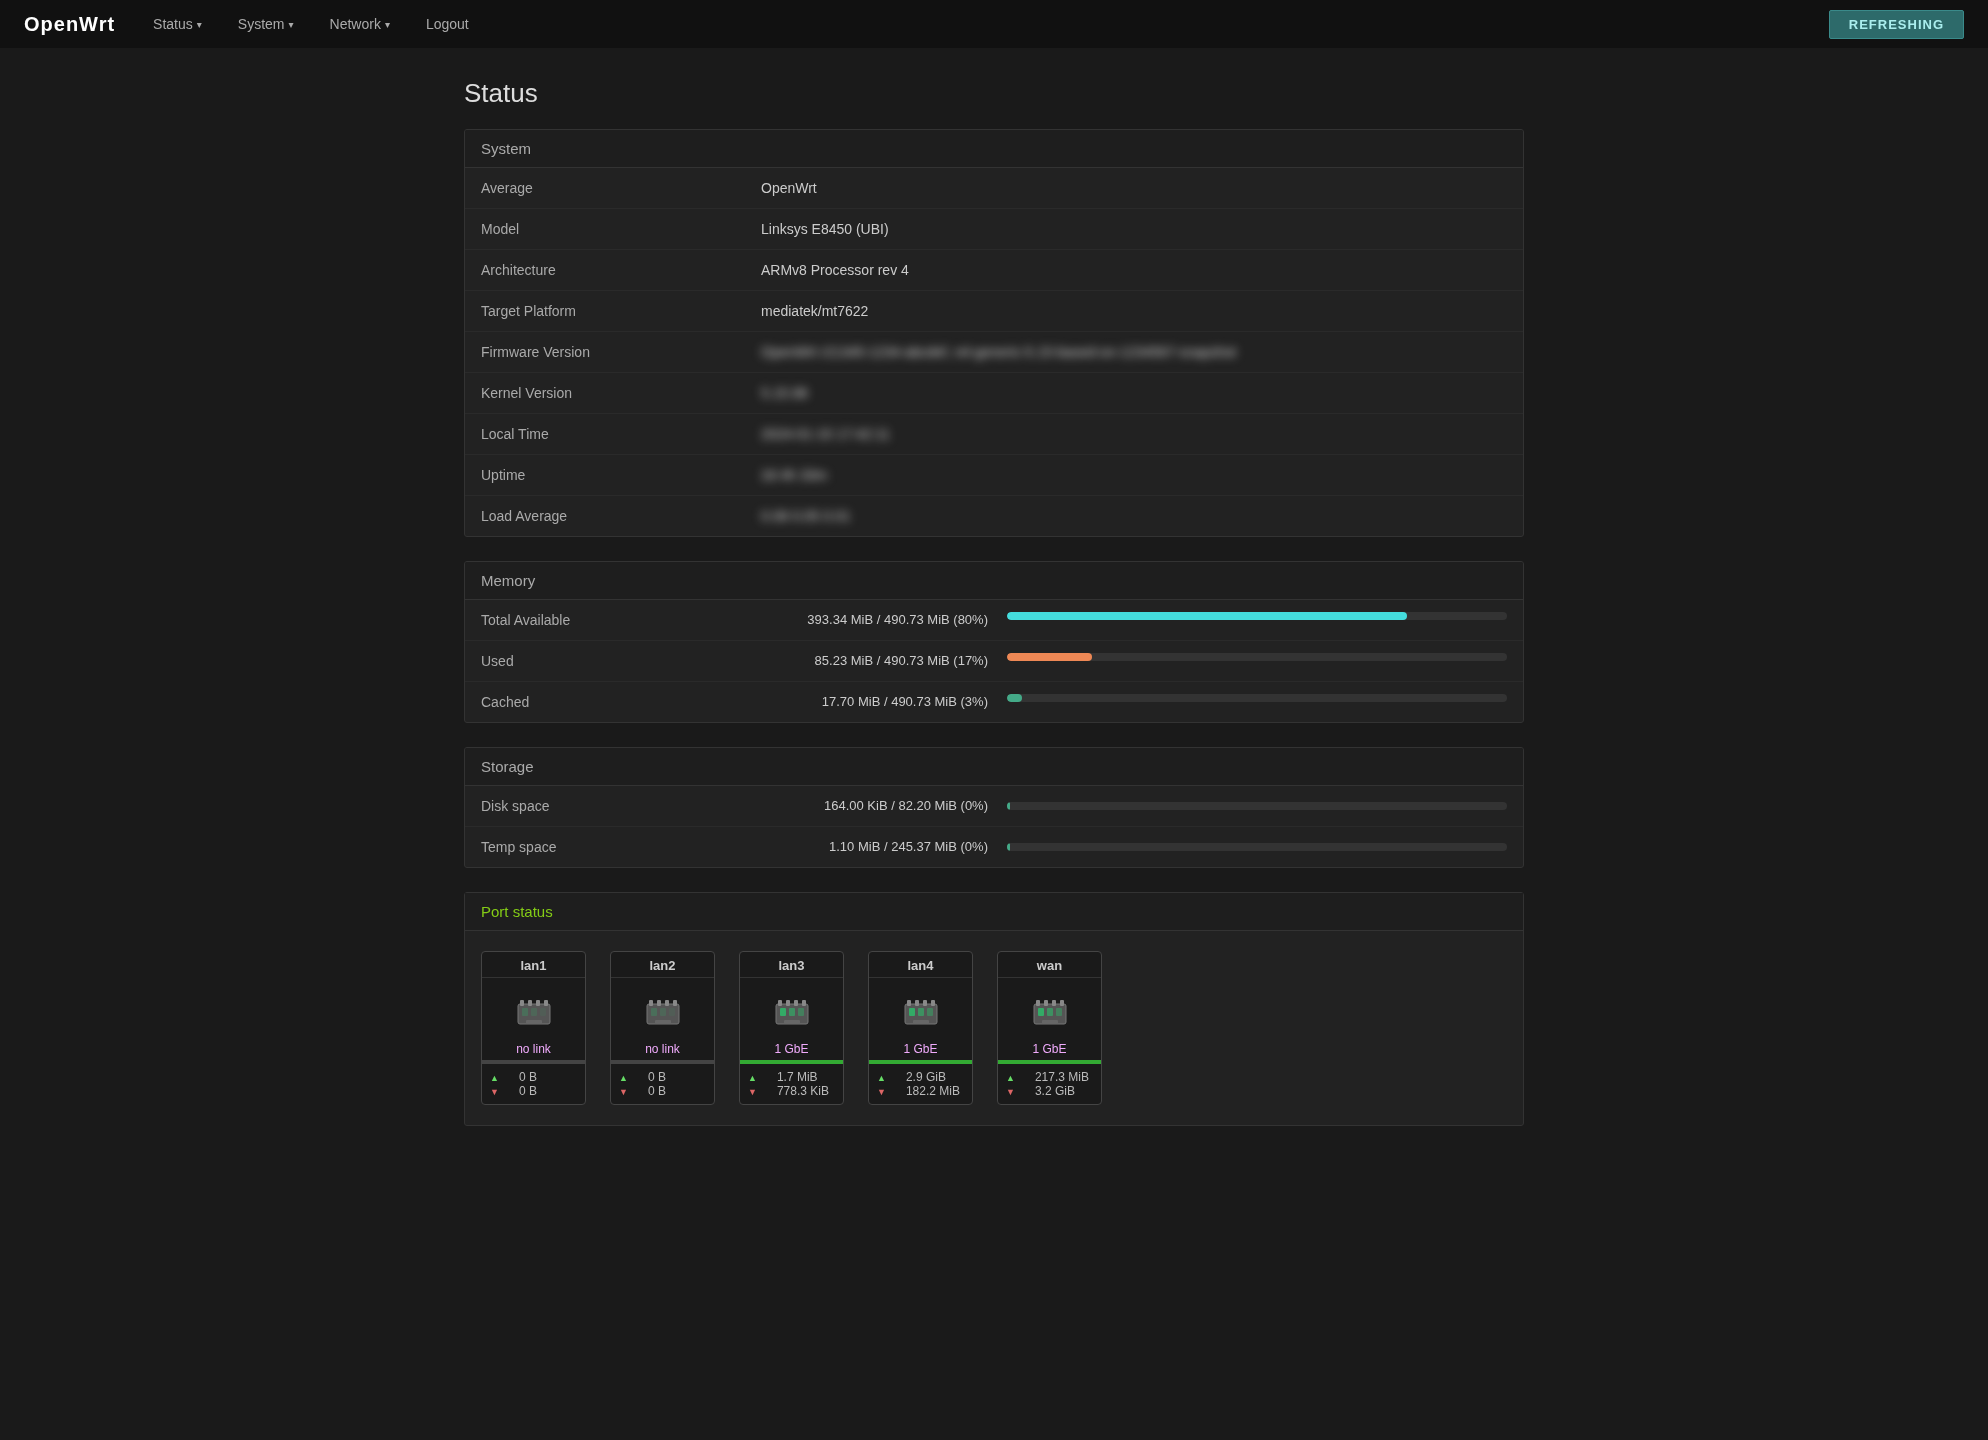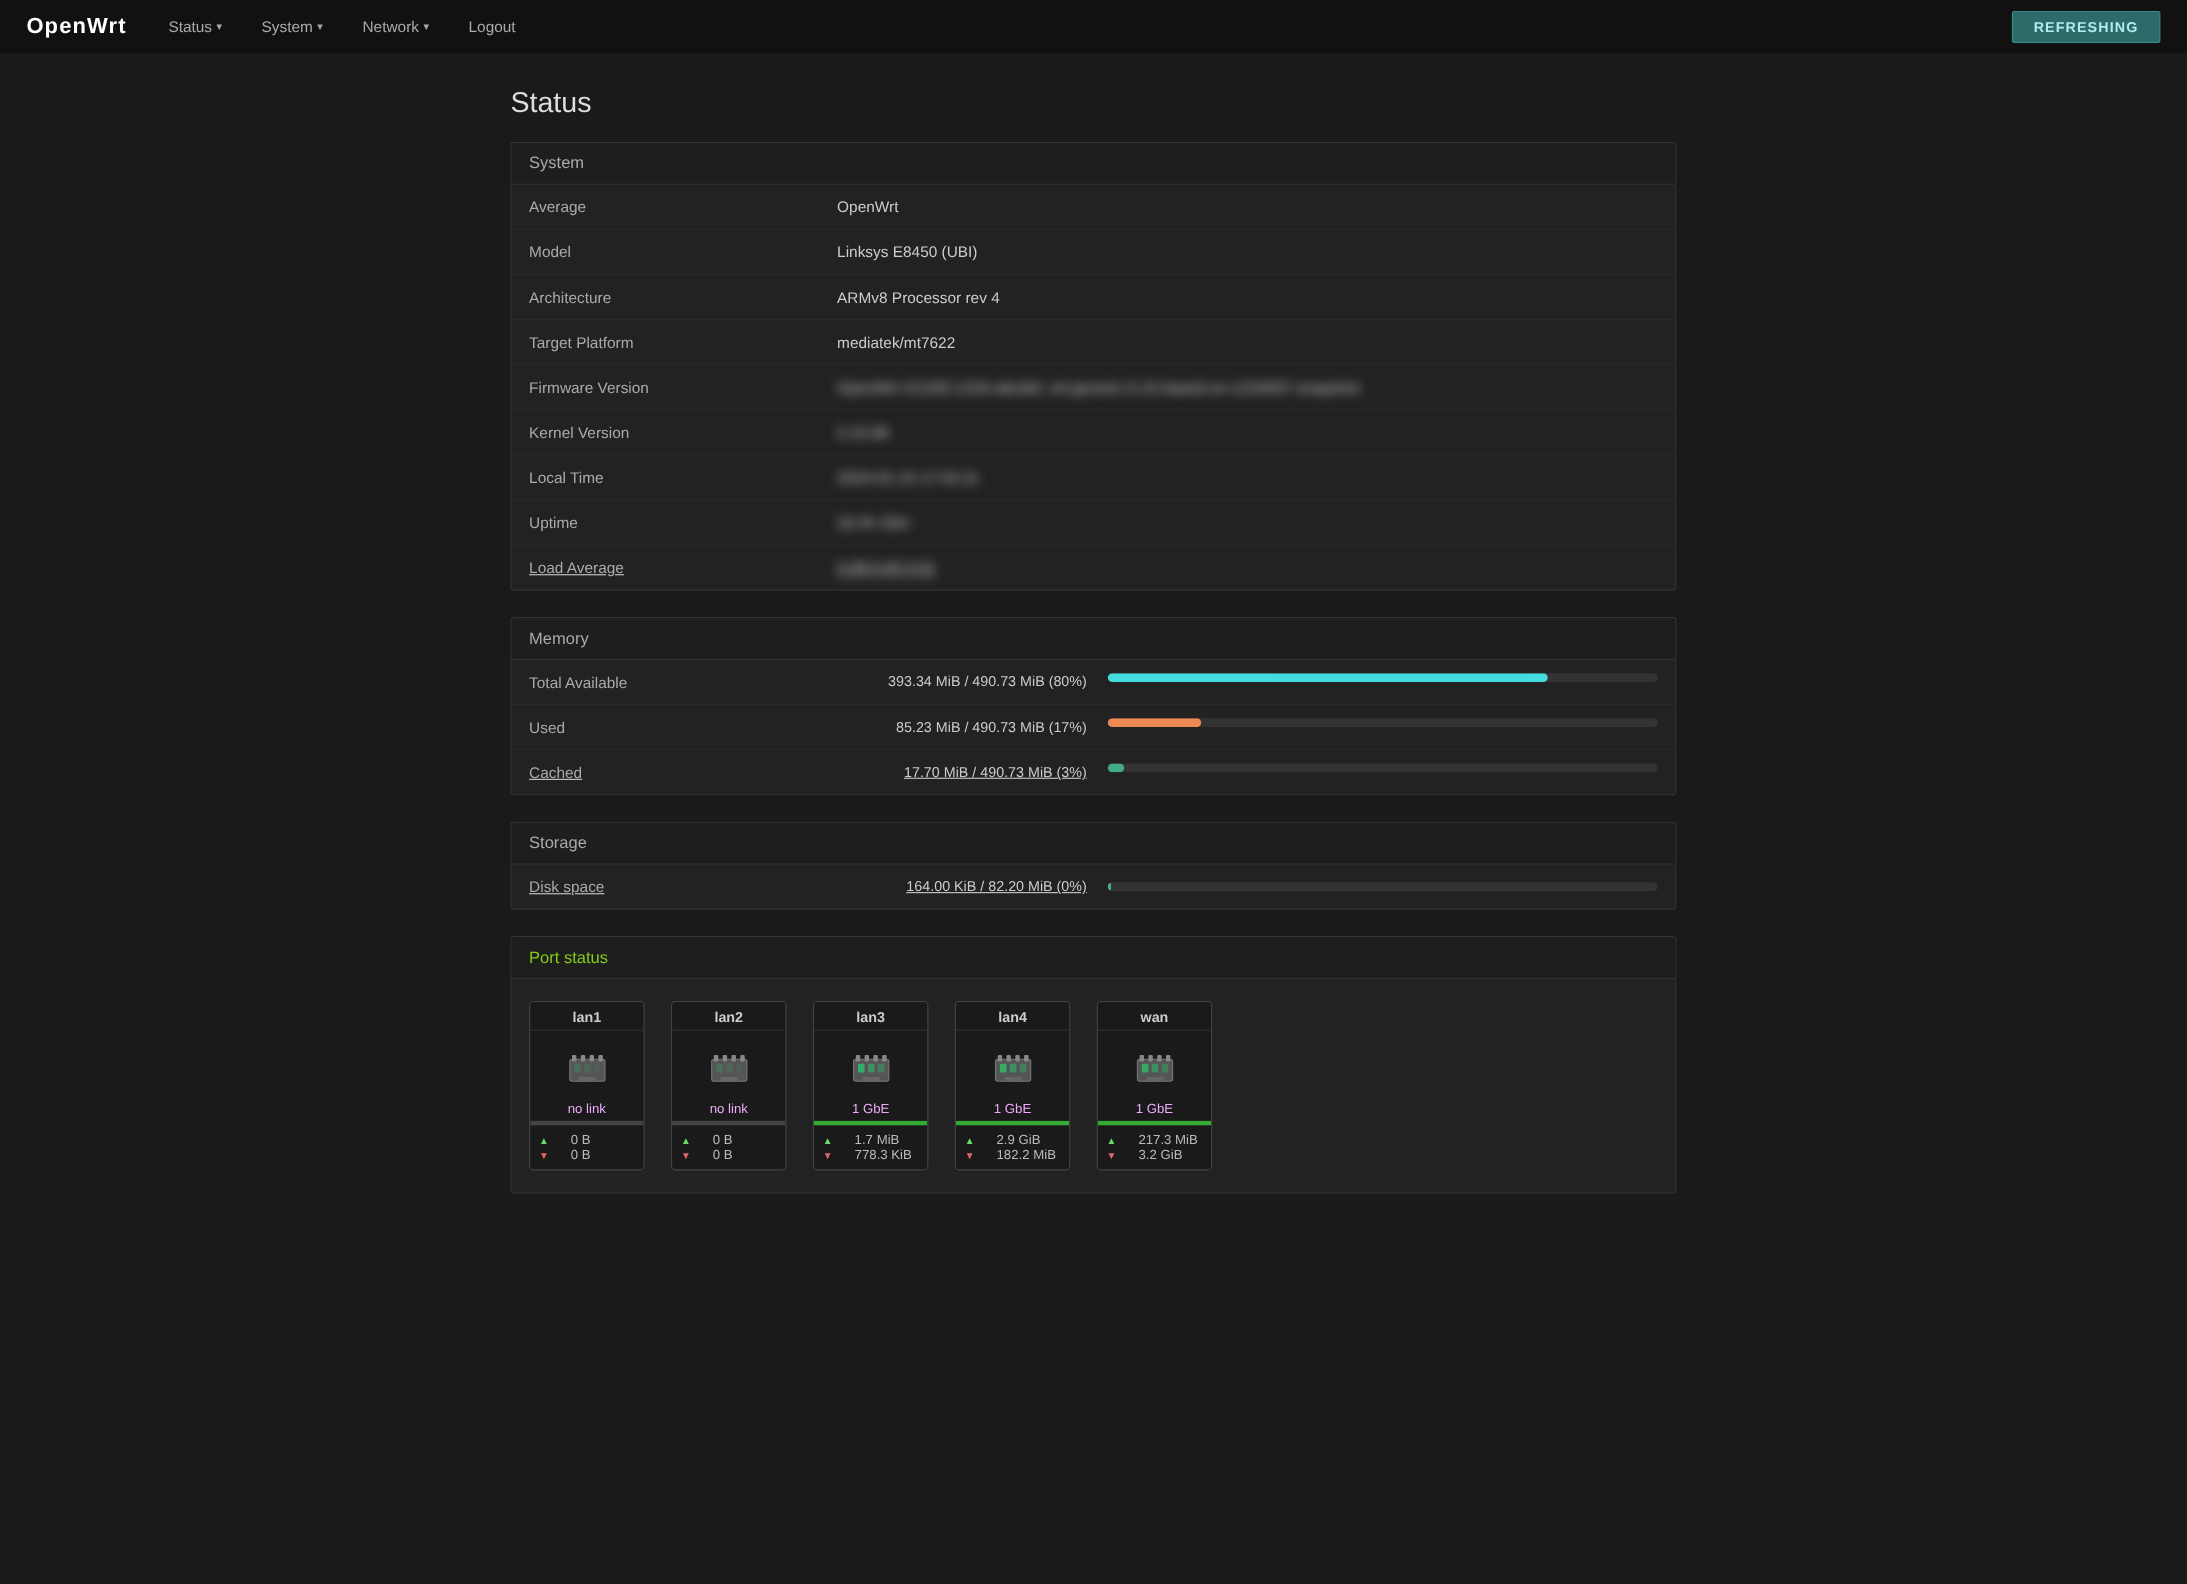--- a/index.html
+++ b/index.html
@@ -86,21 +86,20 @@
     
     .info-table {
       width: 100%;
       border-collapse: collapse;
     }
     .info-table tr {
       border-bottom: 1px solid #2a2a2a;
     }
     .info-table tr:last-child {
       border-bottom: none;
-      text-decoration: underline;
     }
     .info-table td {
       padding: 12px 16px;
       vertical-align: top;
     }
     .info-table td:first-child {
       color: #aaa;
       width: 280px;
       font-weight: normal;
     }
@@ -342,20 +341,31 @@
 
   <div class="section">
     <div class="section-title">Storage</div>
     <table class="info-table">
       <tbody id="storage-rows">
           <tr>
     <td>Disk space</td>
     <td>
       <div class="bar-container">
         <span class="bar-label">164.00 KiB / 82.20 MiB (0%)</span>
+        <div class="bar-track storage-bar-track">
+          <div class="bar-fill green" style="width:0.5%"></div>
+        </div>
+      </div>
+    </td>
+  </tr>
+          <tr>
+    <td>Temp space</td>
+    <td>
+      <div class="bar-container">
+        <span class="bar-label">1.10 MiB / 245.37 MiB (0%)</span>
         <div class="bar-track storage-bar-track">
           <div class="bar-fill green" style="width:0.5%"></div>
         </div>
       </div>
     </td>
   </tr>
         </tbody>
     </table>
   </div>
 

